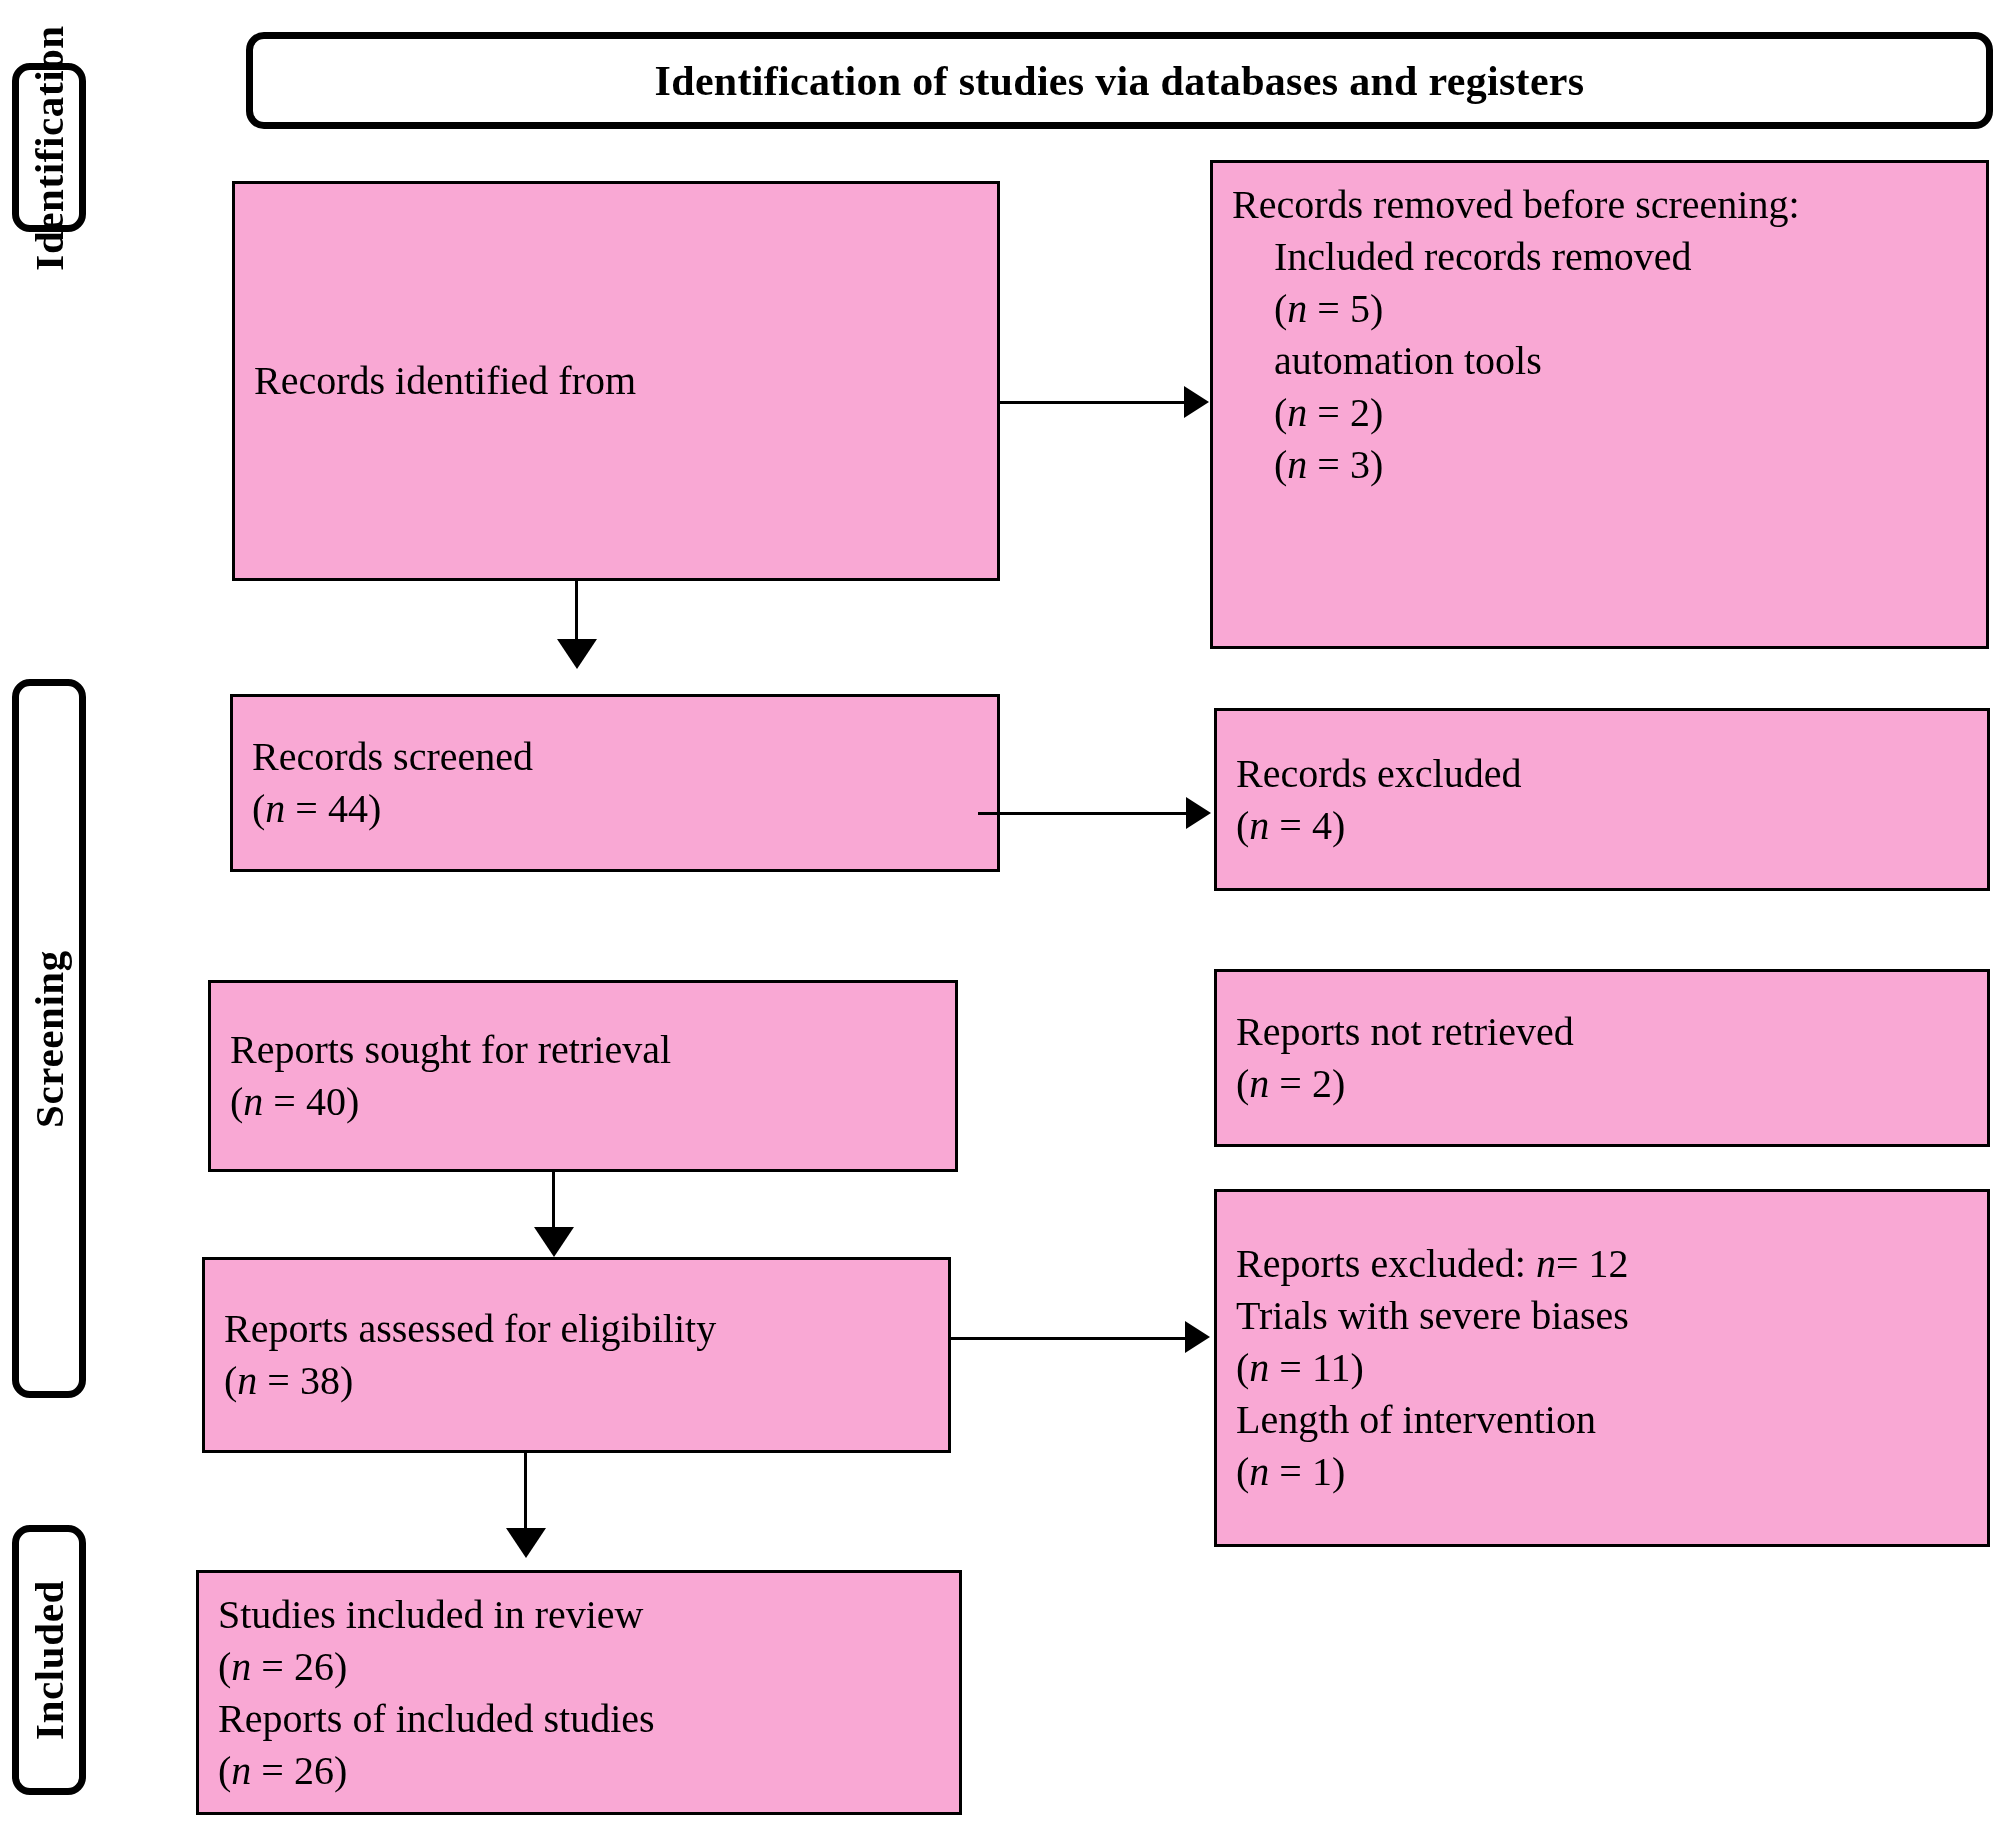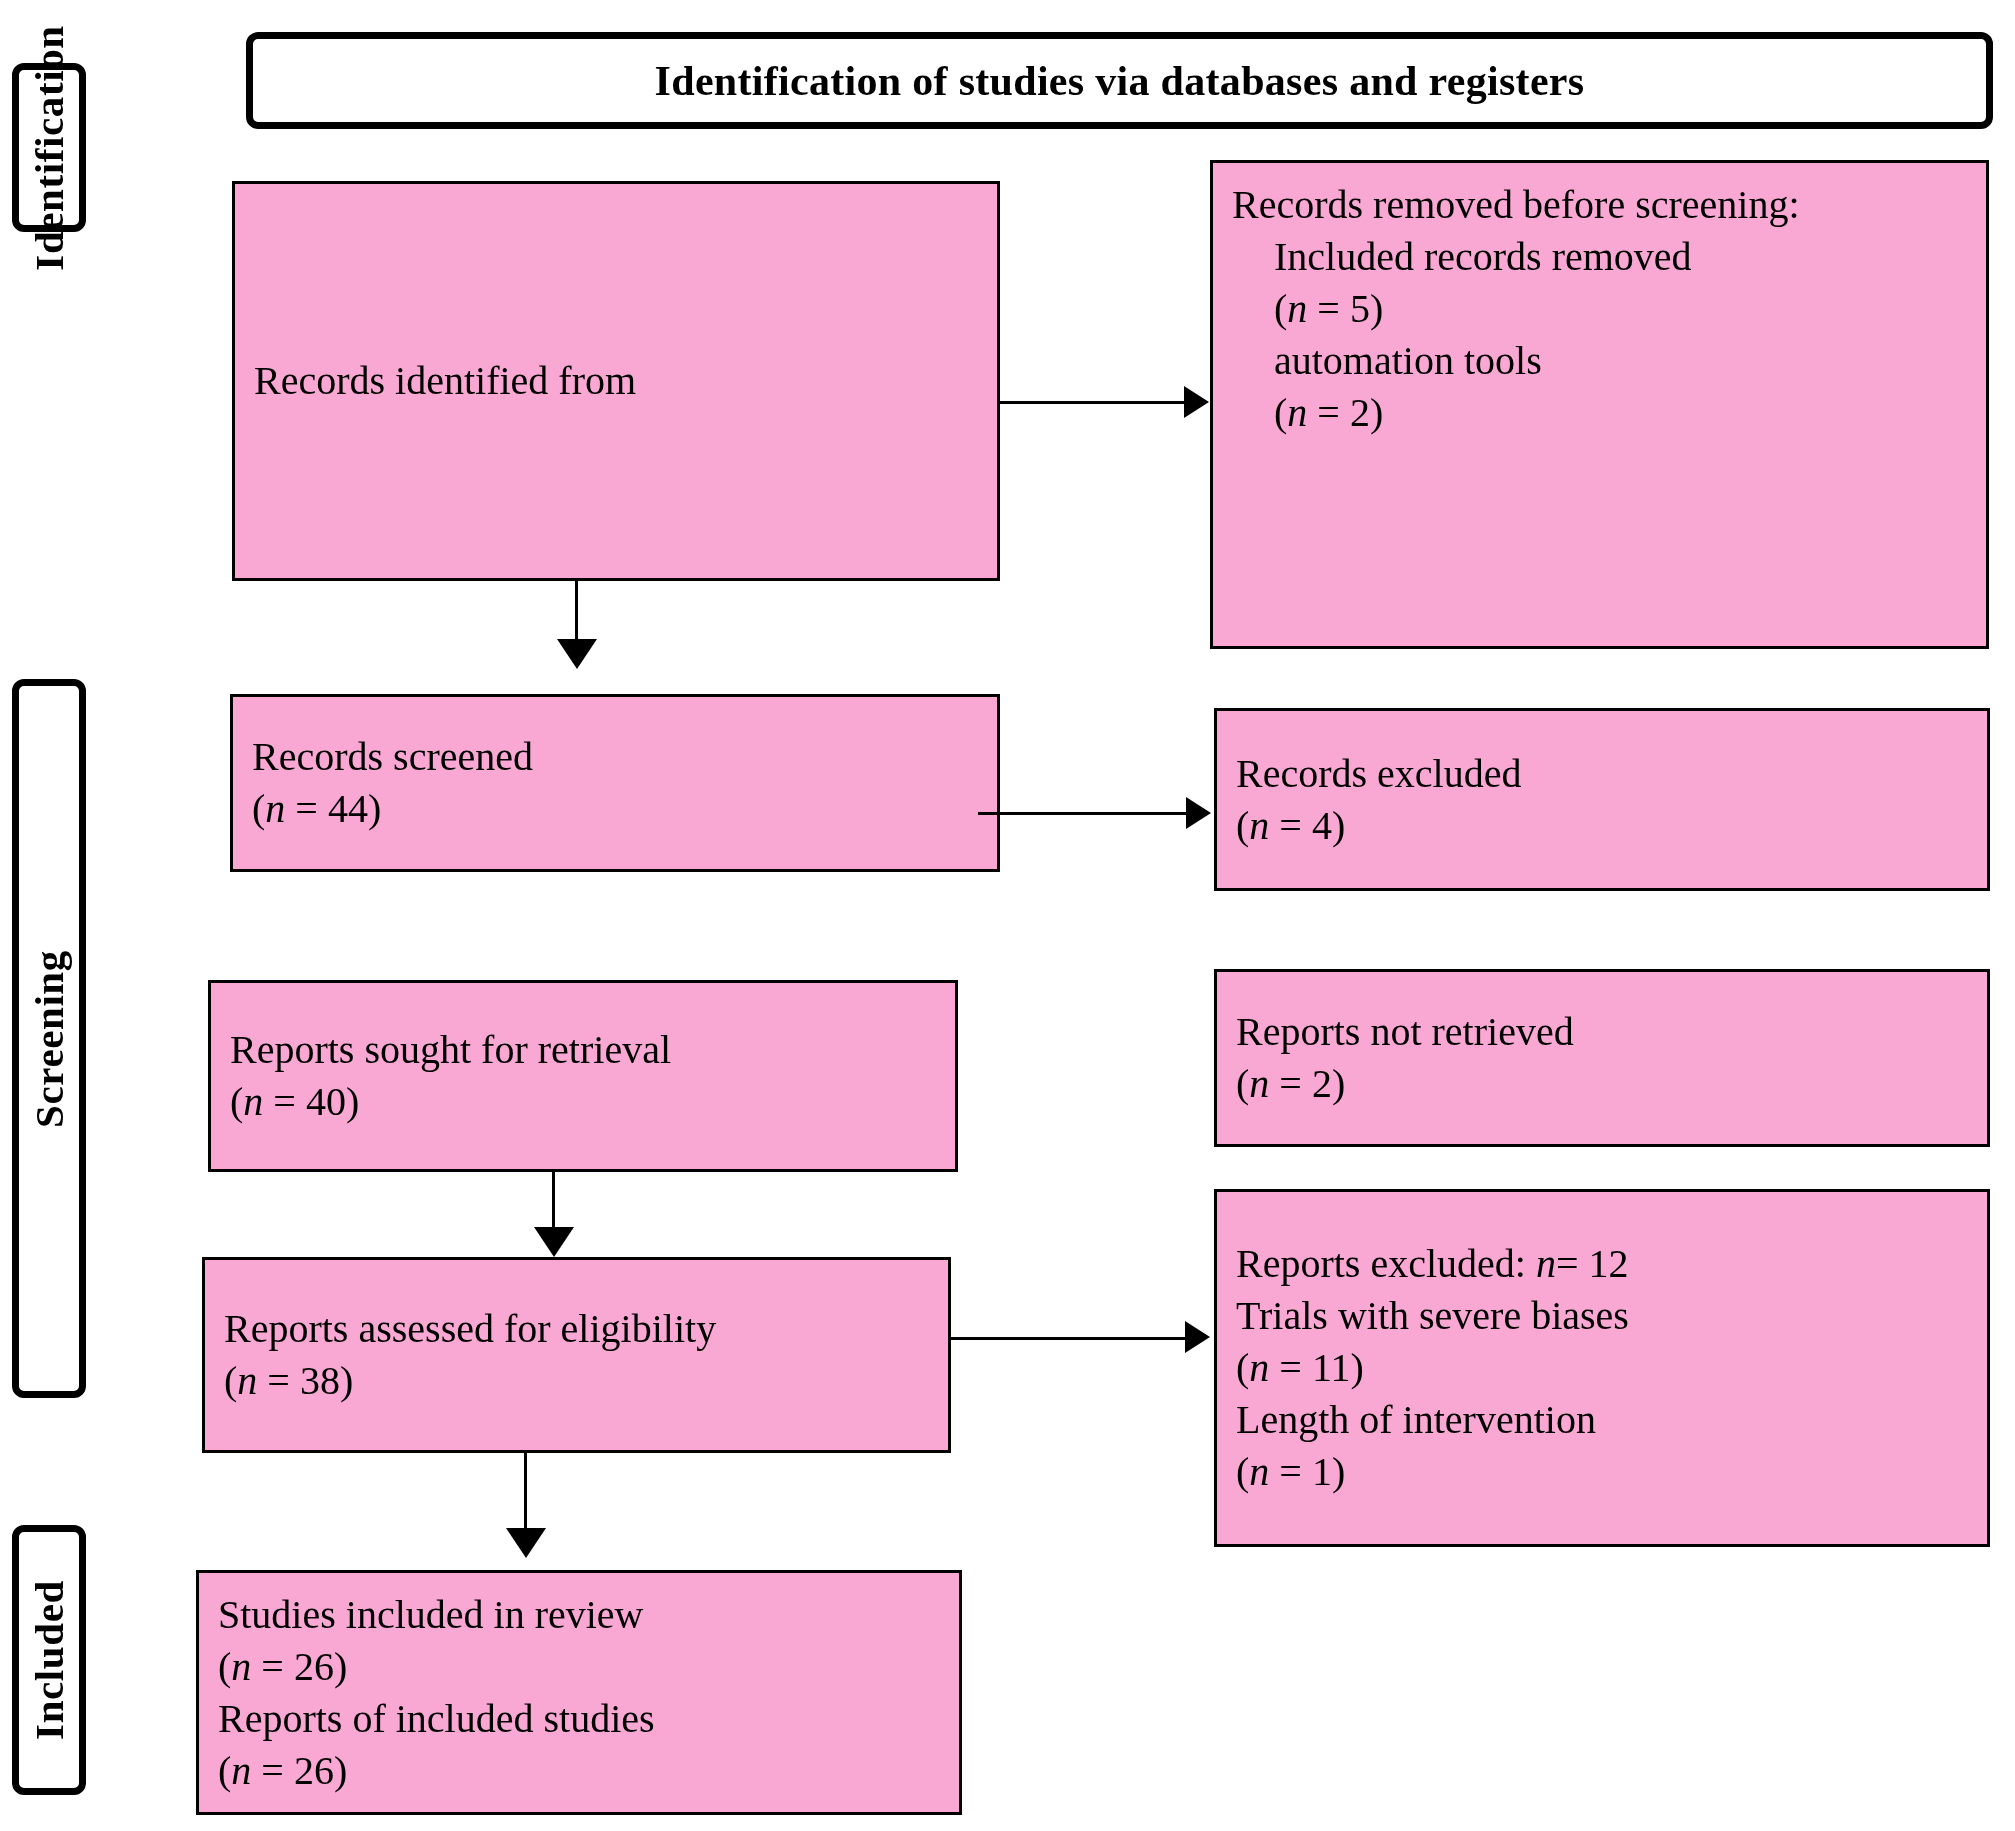--- a/index.html
+++ b/index.html
@@ -1,19 +1,19 @@
 <!DOCTYPE html>
 <html style="font-size:9px"><head>
 <meta charset="utf-8">
 <style>
   html,body{margin:0;padding:0;background:#ffffff;}
   body{width:2015px;height:1831px;position:relative;overflow:hidden;
        font-family:"Liberation Serif","DejaVu Serif",serif;color:#000;}
   .box{position:absolute;box-sizing:border-box;background:#f9a8d4;border:3.3px solid #000;}
-  .rbox{position:absolute;box-sizing:border-box;background:#fff;border:7.8px solid #000;border-radius:12px;}
+  .rbox{position:absolute;box-sizing:border-box;background:#fff;border:7.8px solid #000;border-radius:18px;}
   .stage-label{position:absolute;left:50%;top:50%;transform:translate(-50%,-50%) rotate(-90deg);
                white-space:nowrap;font-weight:bold;font-size:41px;letter-spacing:0.6px;}
   .title-txt{position:absolute;left:0;right:0;top:50%;transform:translateY(-50%);
              text-align:center;font-weight:bold;font-size:42px;letter-spacing:0.3px;}
   .btext{position:absolute;left:19px;right:13.3px;top:50%;transform:translateY(-50%);
          font-size:40px;line-height:1.30;}
   .btext.tp{top:15.6px;transform:none;}
   .ind{padding-left:42px;}
   .it{font-style:italic;}
   .ln{position:absolute;background:#000;}
@@ -47,20 +47,21 @@
   </div>
 </div>
 
 <div class="box" style="left:1210px;top:160px;width:779px;height:489px;">
   <div class="btext tp">
     <div>Records removed before screening:</div>
     <div class="ind">Included records removed</div>
     <div class="ind"><span>(</span><span class="it">n</span><span> = 5)</span></div>
     <div class="ind">automation tools</div>
     <div class="ind"><span>(</span><span class="it">n</span><span> = 2)</span></div>
+    <div class="ind"><span>(</span><span class="it">n</span><span> = 3)</span></div>
   </div>
 </div>
 
 <div class="ln" style="left:1000px;top:401px;width:187px;height:2.8px;"></div>
 <div class="ah-r" style="left:1184px;top:386px;"></div>
 
 <div class="ln" style="left:575px;top:581px;width:2.8px;height:67px;"></div>
 <div class="ah-d" style="left:557px;top:639px;"></div>
 
 <div class="box" style="left:230px;top:694px;width:770px;height:178px;">

